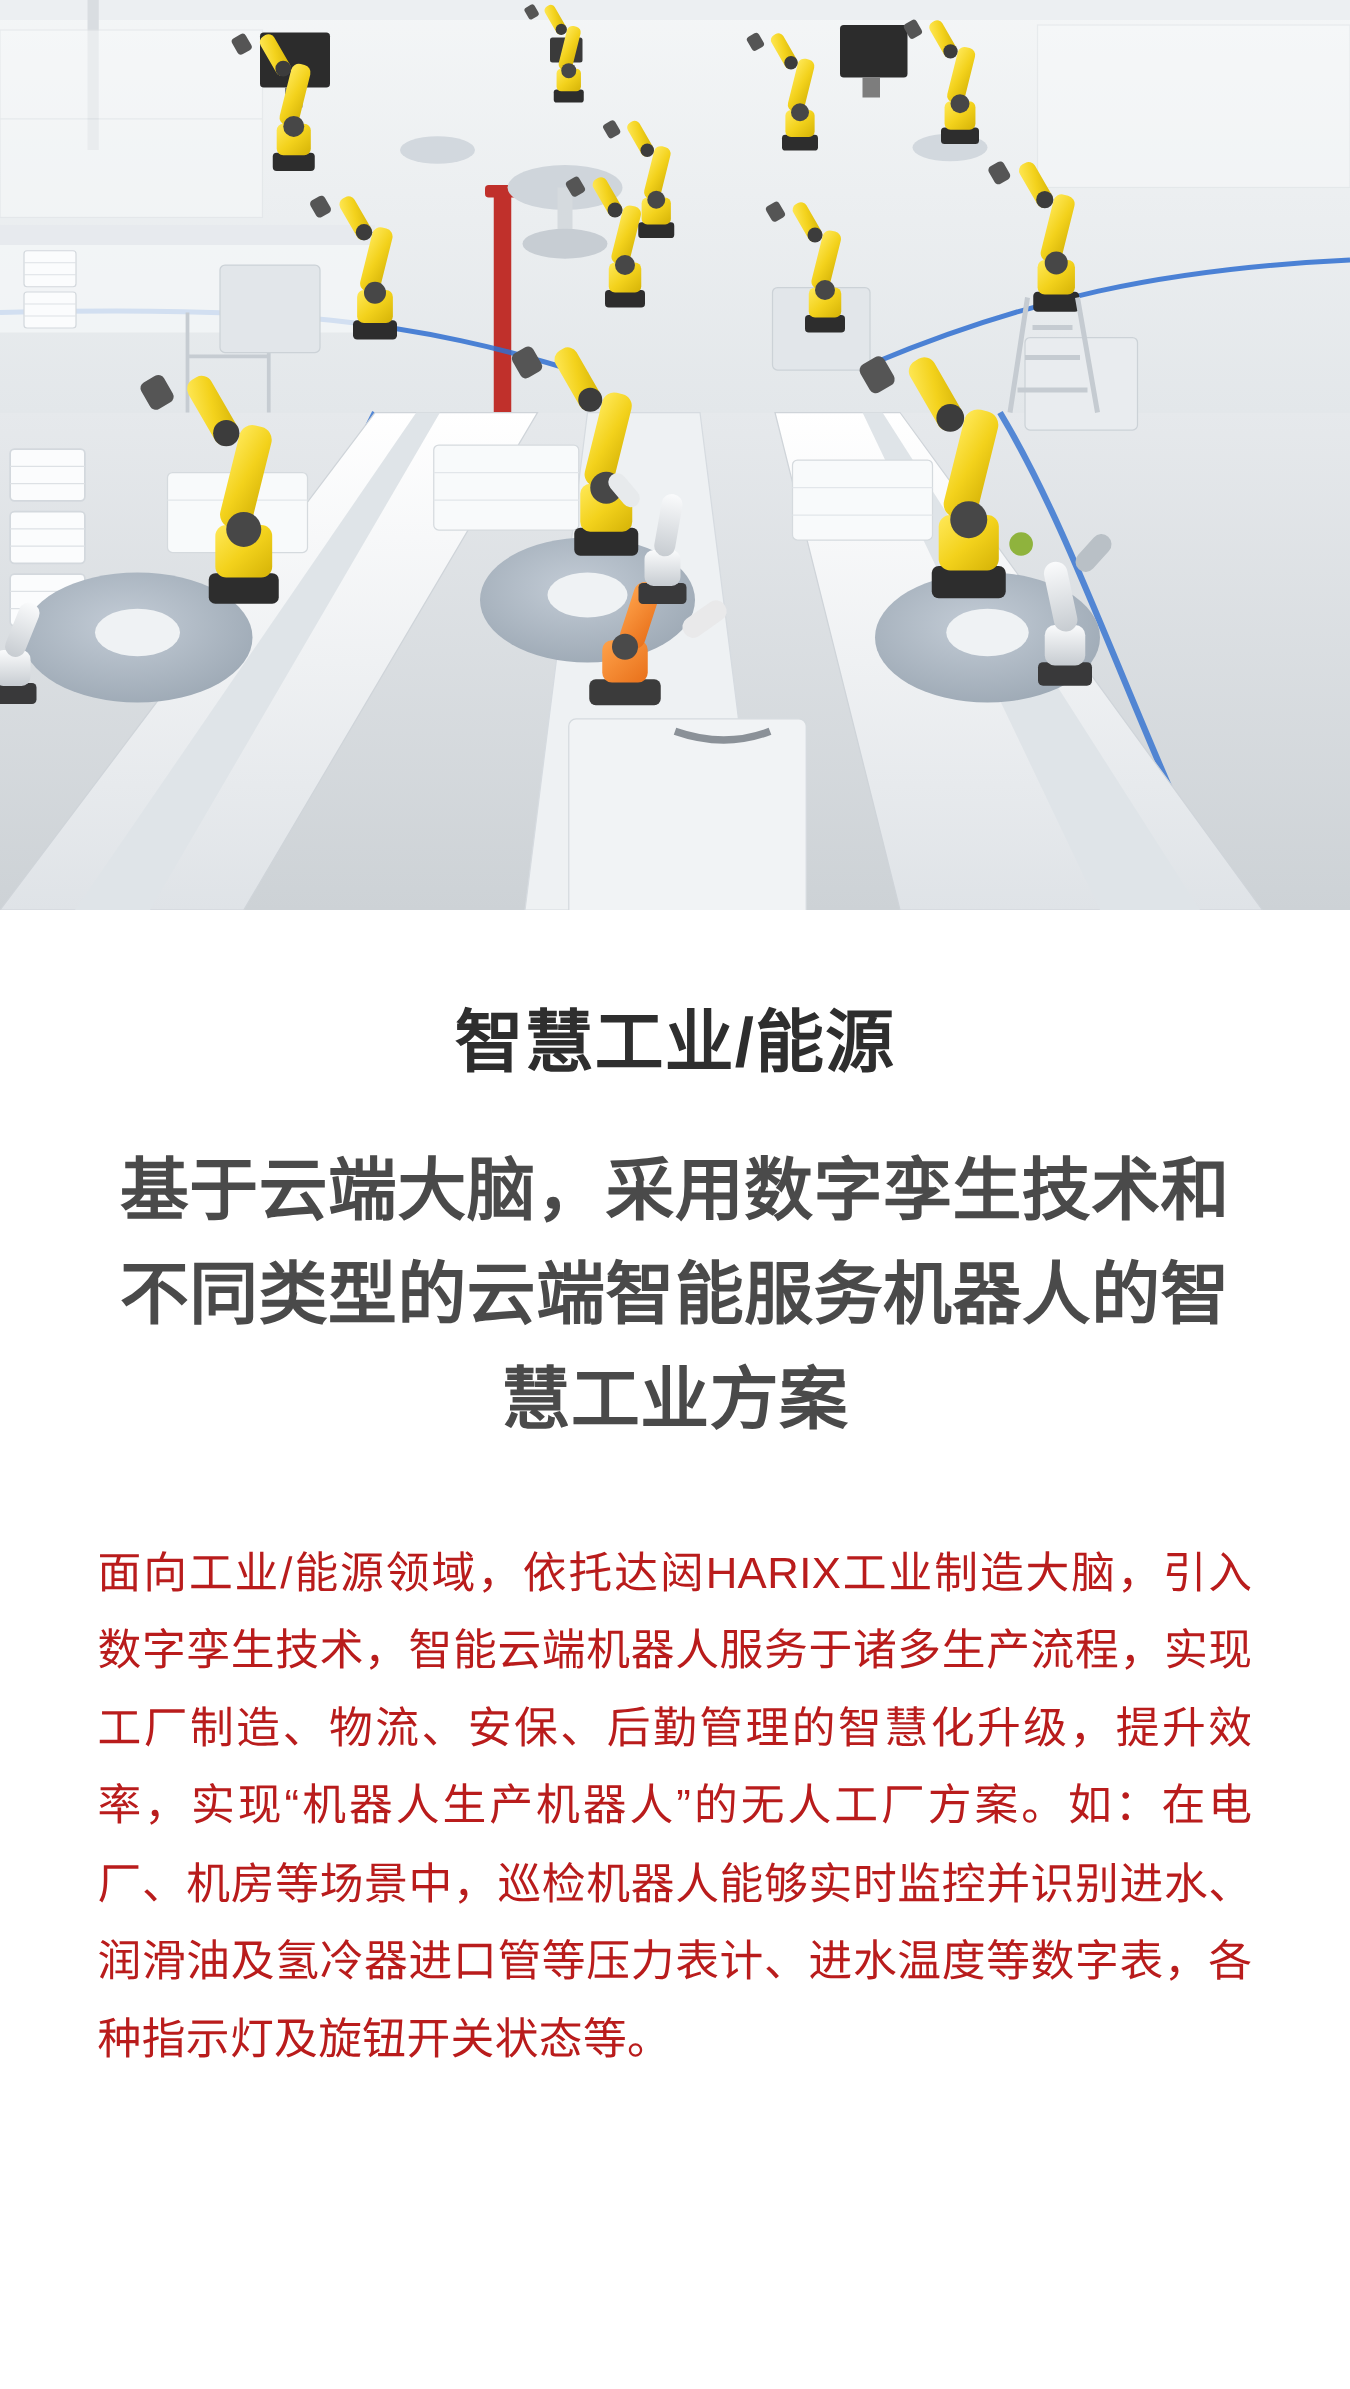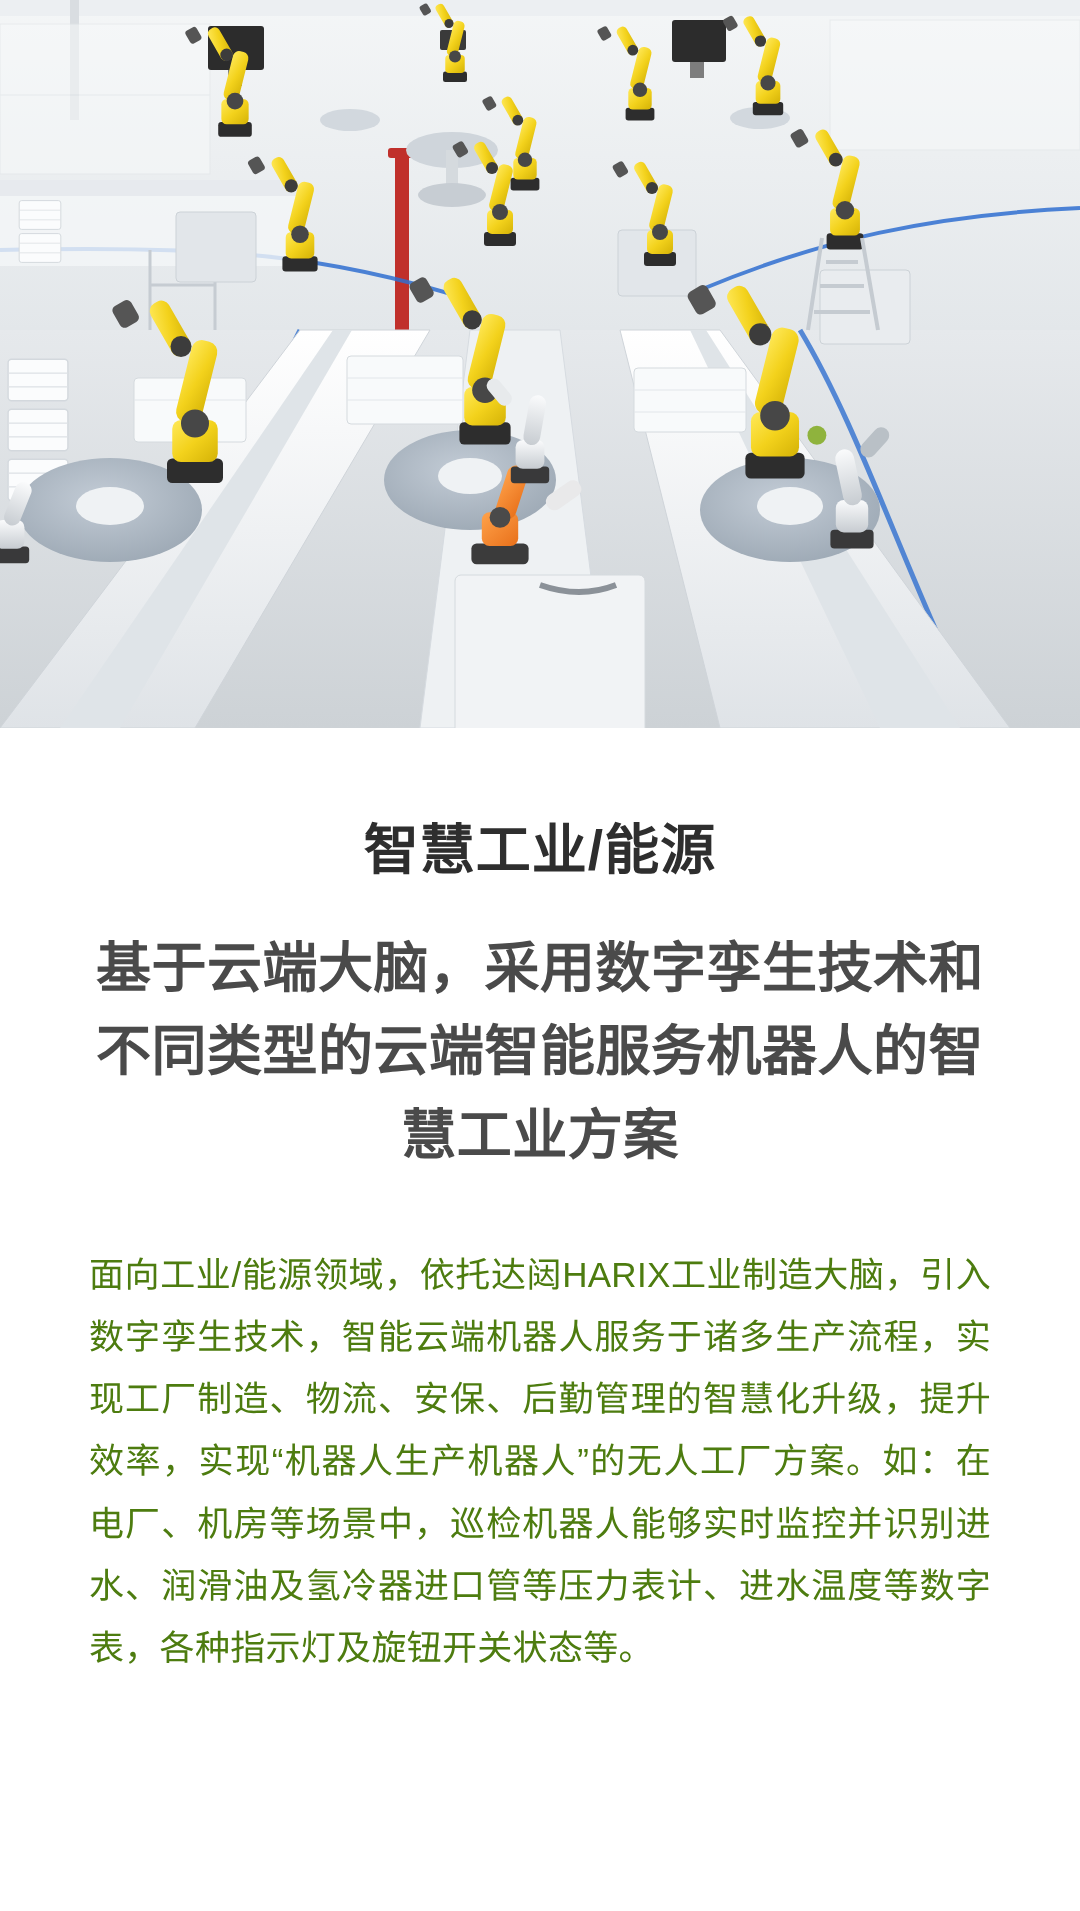--- a/index.html
+++ b/index.html
@@ -33,21 +33,21 @@
     flex: none;
   }
   .hero svg {
     display: block;
     width: 1080px;
     height: 728px;
   }
 
   
   .content {
-    padding: 48px 78px 40px 78px;
+    padding: 32px 78px 40px 78px;
     box-sizing: border-box;
   }
   .title {
     text-align: center;
     font-size: 55px;
     font-weight: 700;
     letter-spacing: 1px;
     color: #2e2e2e;
     line-height: 1.25;
     margin: 40px 0 42px 0;
@@ -57,25 +57,25 @@
     font-size: 55px;
     font-weight: 700;
     color: #4a4a4a;
     line-height: 1.52;
     margin: 0 0 66px 0;
     letter-spacing: 0.5px;
   }
   .body-text {
     font-size: 35px;
     line-height: 1.78;
-    color: #4d7c0f;
+    color: #b91c1c;
     text-align: justify;
     text-justify: inter-ideograph;
     letter-spacing: 0.3px;
-    margin: 11px;
+    margin: 0;
   }
 </style>
 </head>
 <body>
 
 <div class="page">
 
   <div class="hero">
     <svg viewBox="0 0 1080 728" preserveAspectRatio="xMidYMid slice">
       <defs>

